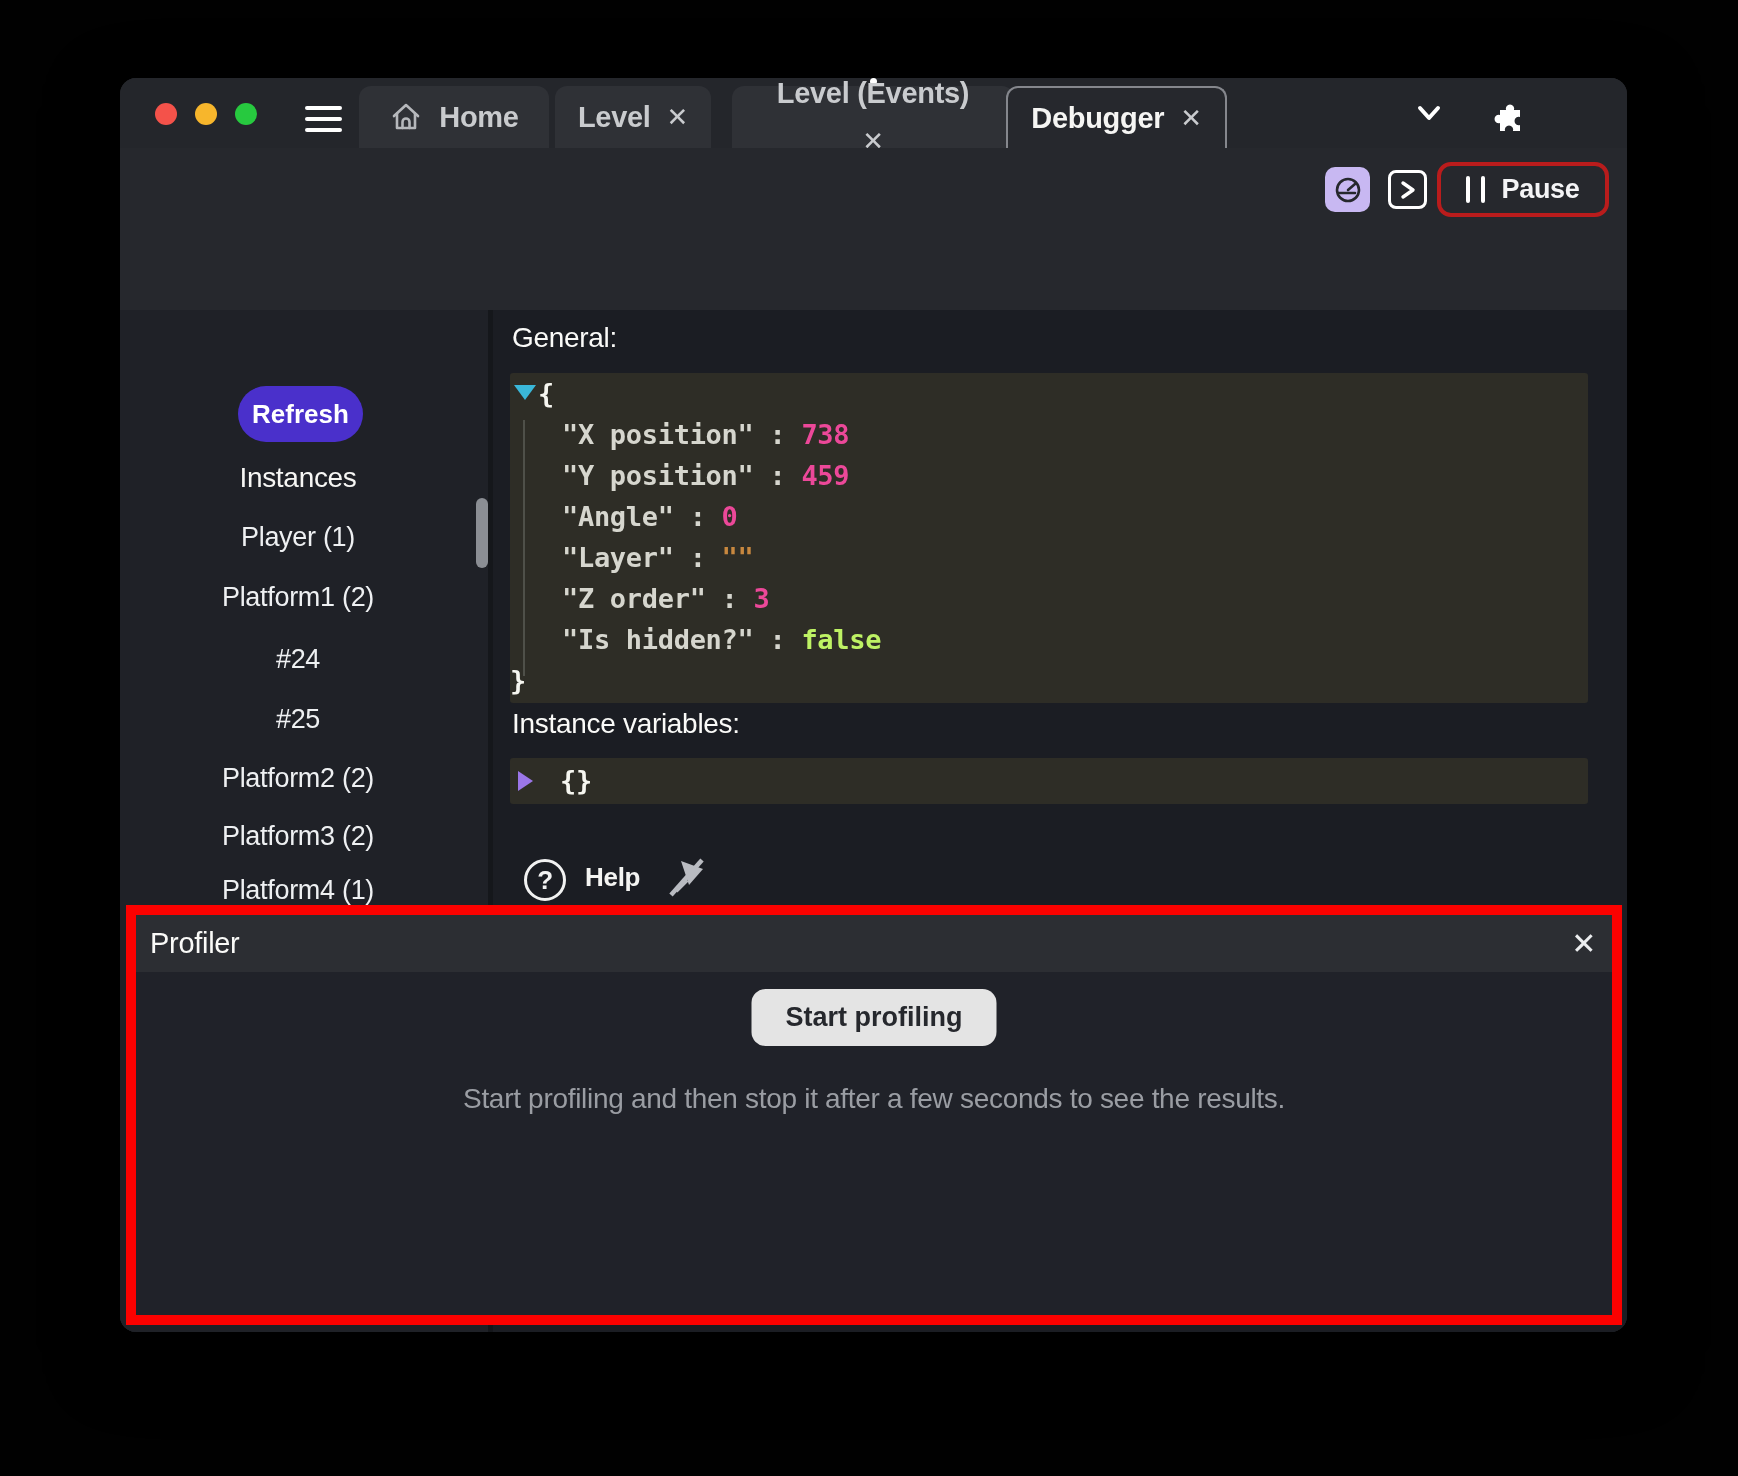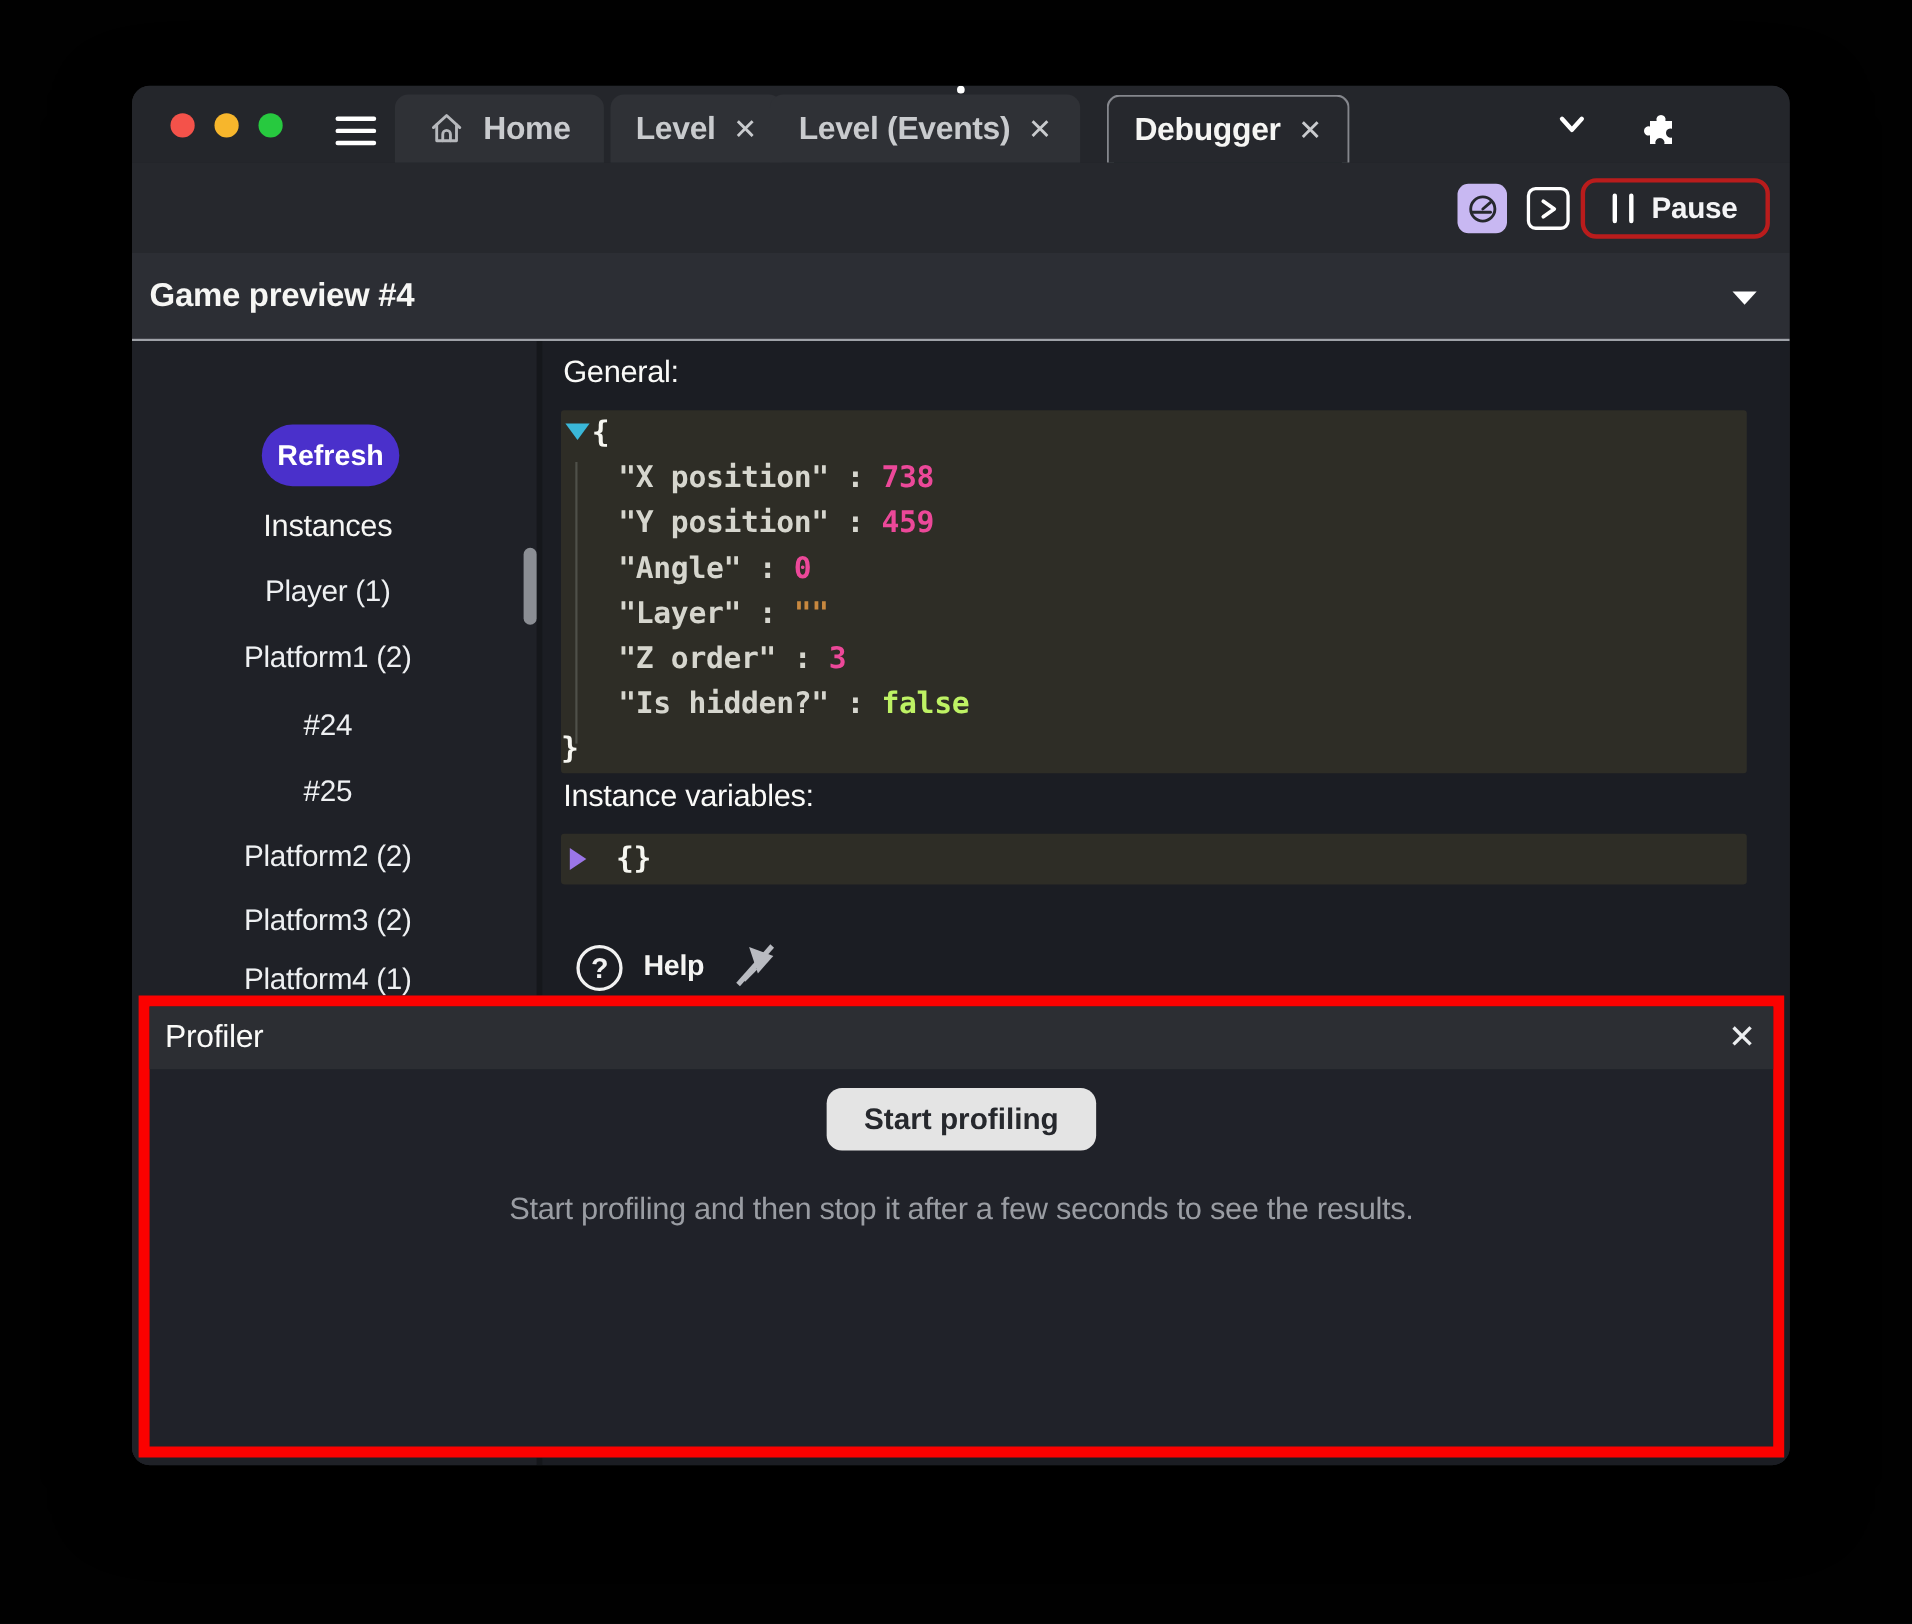--- a/index.html
+++ b/index.html
@@ -18,21 +18,21 @@
   .light.green { left:115px; background:#27c93f; }
   .hamburger { position:absolute; left:185px; top:28px; width:37px; height:26px; cursor:pointer; }
   .hamburger i { position:absolute; left:0; width:100%; height:4px; background:#ffffff; border-radius:2px; }
   .hamburger i:nth-child(1){top:0;} .hamburger i:nth-child(2){top:11px;} .hamburger i:nth-child(3){top:22px;}
 
   .tab { position:absolute; top:8px; height:62px; border-radius:12px 12px 0 0;
     display:flex; align-items:center; justify-content:center; gap:16px;
     font-size:29px; font-weight:600; color:#c9cbce; background:#2f3136; }
   .tab.home { left:239px; width:190px; }
   .tab.level { left:435px; width:156px; }
-  .tab.events { left:580px; width:282px; }
+  .tab.events { left:612px; width:282px;flex-direction:column; }
   .tab.debugger { left:886px; width:221px; background:#26282d;
     border:2px solid #85878d; border-bottom:none; color:#f5f5f3; }
   .tab .close-x { font-size:26px; color:#c9cbce; font-weight:400; }
 
   .tb-icon { position:absolute; top:20px; }
   .chevron-top { left:1292px; }
   .puzzle { left:1372px; }
   .kebab { left:1456px; top:19px; width:8px; }
   .kebab i { display:block; width:7px; height:7px; border-radius:50%; background:#ffffff; margin:0 auto 5px; }
 
@@ -192,28 +192,20 @@
     </div>
     <div class="pause-btn">
       <span class="pause-bars">
           <i></i>
           <i></i>
         </span>
       <span class="pause-label">Pause</span>
     </div>
   </div>
 
-  <div class="preview-bar">
-    <span class="preview-title">Game preview #4</span>
-    <span class="preview-caret">
-      <svg width="26" height="18" viewBox="0 0 26 18" fill="#ffffff">
-          <polygon points="2,3 24,3 13,15"></polygon>
-        </svg>
-    </span>
-  </div>
 
   <div class="content">
 
     <div class="sidebar">
       <button class="refresh-btn">Refresh</button>
 
       <div class="side-item side-section" style="top:148px;">Instances</div>
       <div class="side-item" style="top:207px;">Player (1)</div>
       <div class="side-item" style="top:267px;">Platform1 (2)</div>
       <div class="side-item" style="top:329px;">#24</div>

